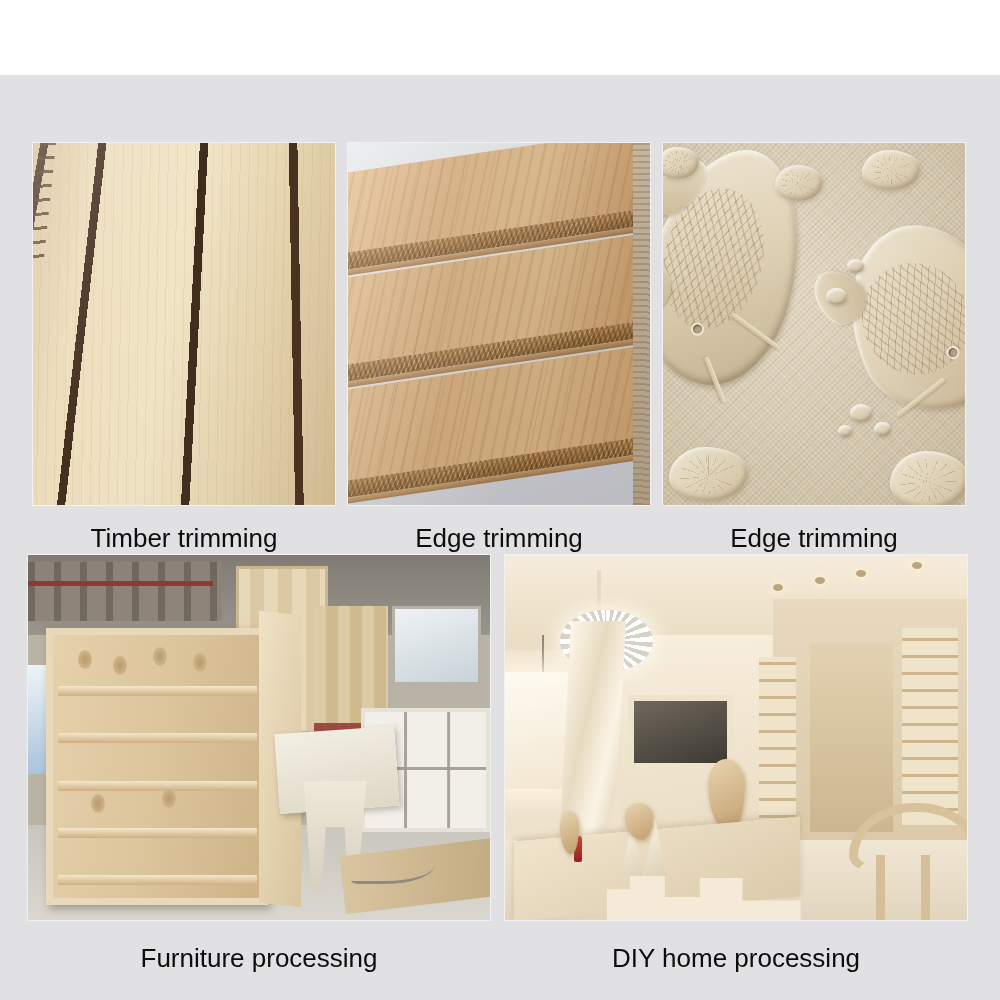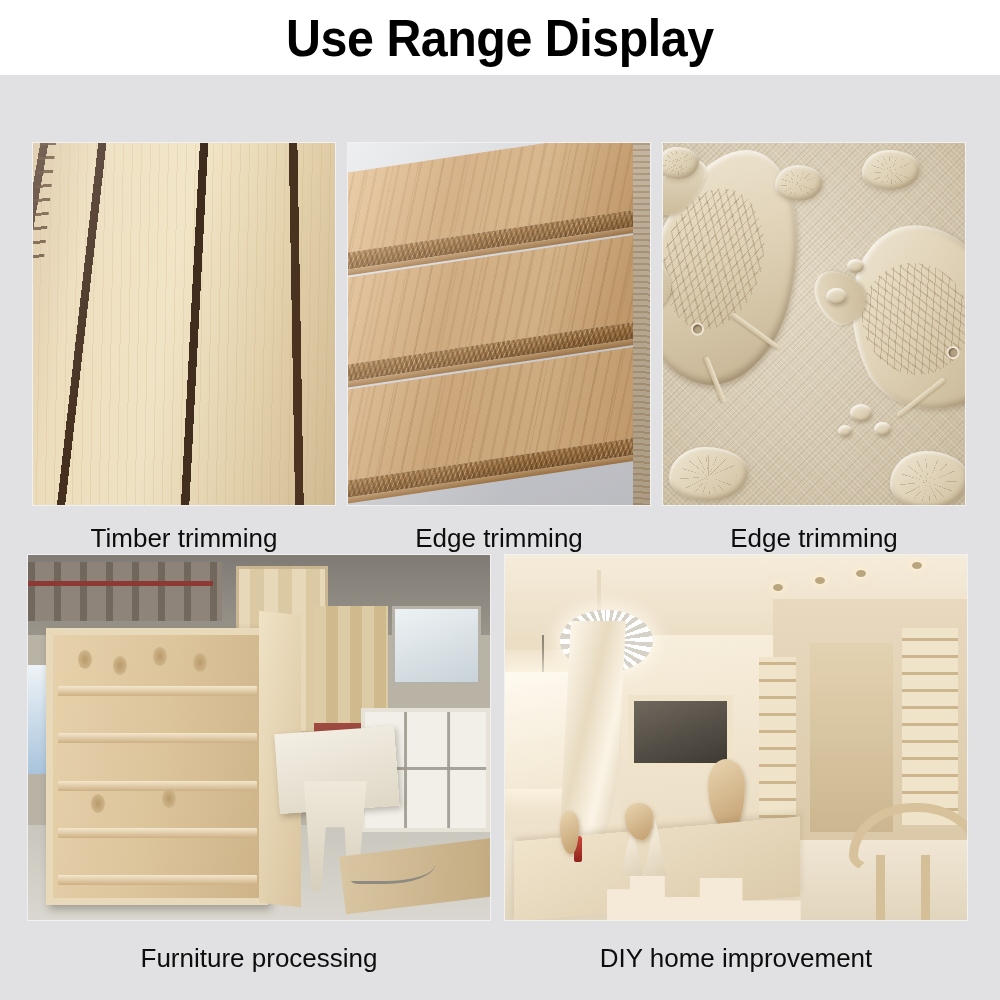--- a/index.html
+++ b/index.html
@@ -328,23 +328,20 @@
   }
   .art-room .chair .leg{
     position:absolute;bottom:0;width:9px;height:52%;background:#d5bf99;
   }
 </style>
 </head>
 <body>
 
 <div class="page">
 
-  <div class="header">
-    <div class="header-title">Use Range Display</div>
-  </div>
 
   <div class="body-area">
 
     <div class="grid-row row1 r1">
 
       <div class="cell c1">
         <div class="thumb">
           <div class="art-timber">
             <div class="edge-holes"></div>
             <div class="sheen"></div>
@@ -493,18 +490,18 @@
             <div class="redbottle" style="left:15%;bottom:16%;"></div>
             <div class="vase" style="left:12%;bottom:18%;width:4%;height:12%;"></div>
 
             <div class="chair">
               <div class="backrest"></div>
               <div class="leg" style="left:24%;"></div>
               <div class="leg" style="left:62%;"></div>
             </div>
           </div>
         </div>
-        <div class="caption">DIY home improvement</div>
+        <div class="caption">DIY home processing</div>
       </div>
     </div>
 
   </div>
 </div>
 
 </body></html>

